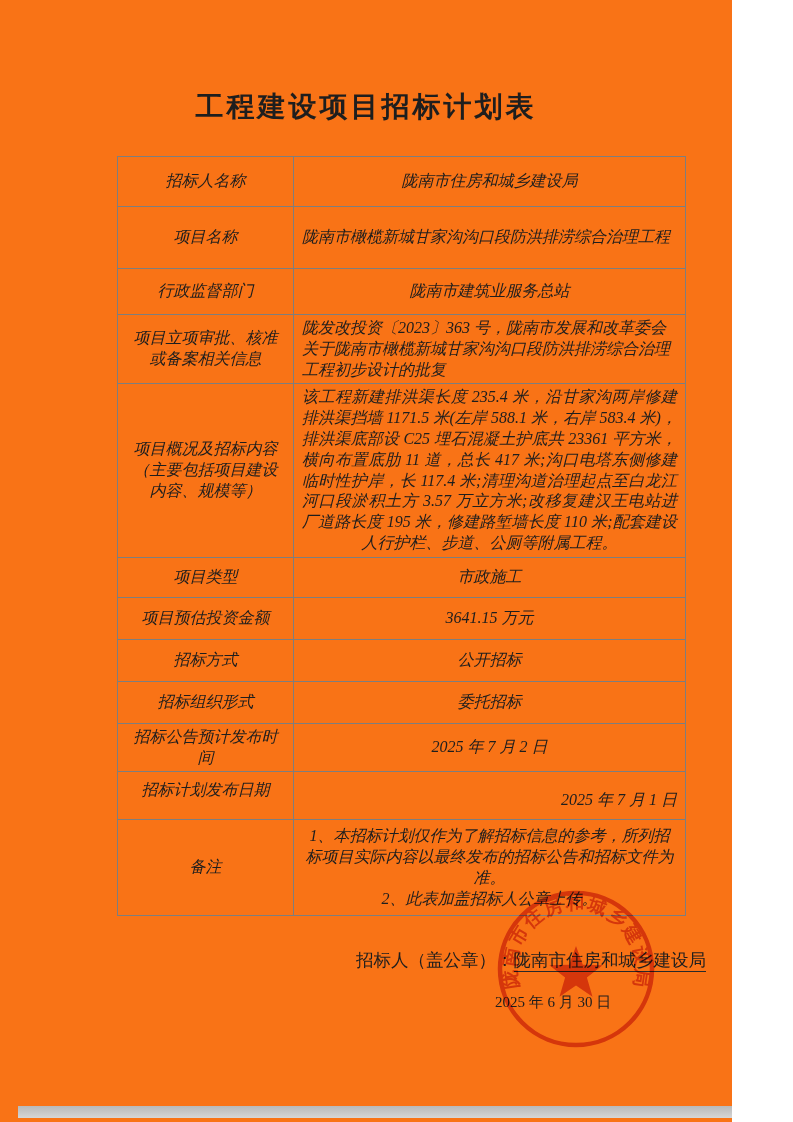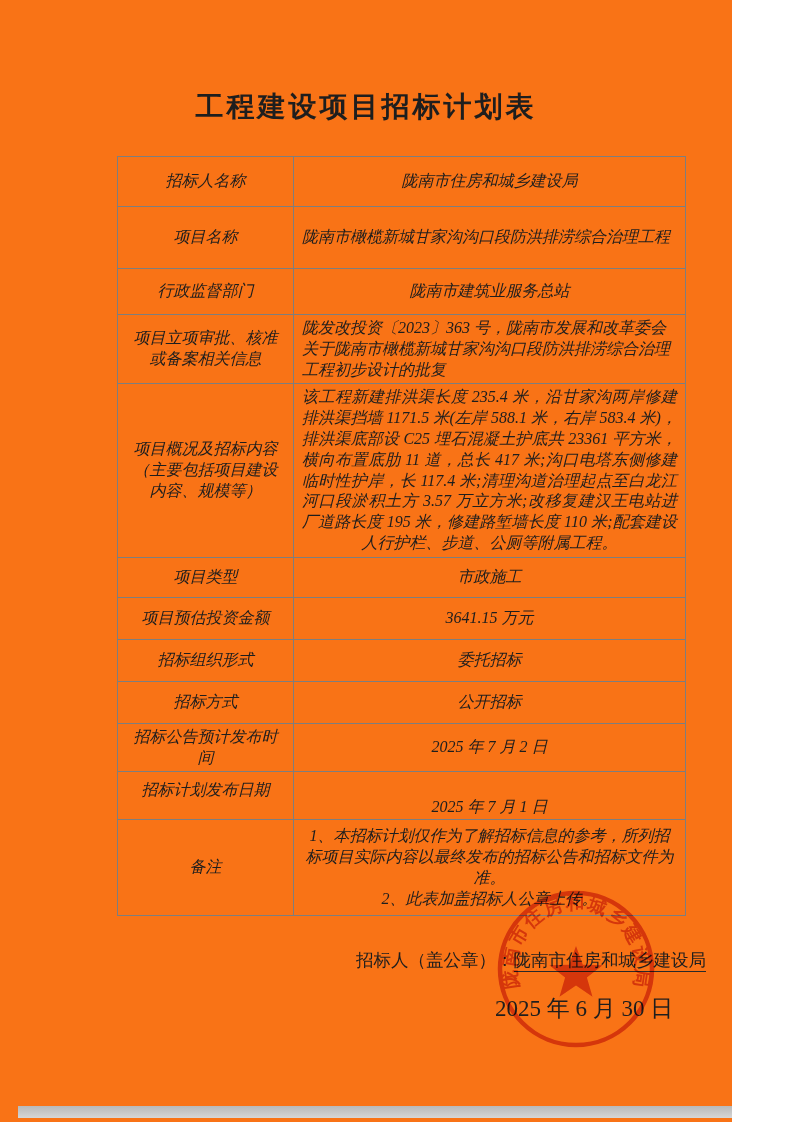--- a/index.html
+++ b/index.html
@@ -36,32 +36,32 @@
   td.val-justify{
     text-align:justify;text-align-last:center;
     padding:3px 9px;line-height:20px;
   }
   td.val-prewrap{white-space:pre-line;text-align:center;padding:4px 10px;line-height:23px;}
   tr.h50{height:50px} tr.h62{height:62px} tr.h46{height:46px}
   tr.h68{height:68px} tr.h158{height:158px} tr.h40{height:40px}
   tr.h42{height:42px} tr.h45{height:45px} tr.h48{height:48px}
   tr.h96{height:96px}
   tr.h48 td.lbl{vertical-align:top;padding-top:8px;}
-  tr.h48 td.val-center{vertical-align:bottom;padding-bottom:2px;}
+  tr.h48 td.val-center{vertical-align:bottom;padding-bottom:9px;text-align:right;}
   .sign-line{
     position:absolute;left:356px;top:948px;
     font-size:17.5px;white-space:nowrap;
   }
   .signer-name{
     border-bottom:1.2px solid #2a2a2a;
     padding-bottom:1px;
   }
   .date-line{
     position:absolute;left:495px;top:993px;
-    font-size:23px;white-space:nowrap;
+    font-size:15px;white-space:nowrap;
   }
   .seal{
     position:absolute;left:493px;top:886px;
     width:166px;height:166px;
     opacity:0.85;
     mix-blend-mode:multiply;
     pointer-events:none;
   }
   .scan-edge{
     position:absolute;left:18px;right:0;top:1106px;height:12px;
@@ -103,26 +103,26 @@
       </tr>
       <tr class="h40">
         <td class="lbl">项目类型</td>
         <td class="val-center">市政施工</td>
       </tr>
       <tr class="h42">
         <td class="lbl">项目预估投资金额</td>
         <td class="val-center">3641.15 万元</td>
       </tr>
       <tr class="h42">
+        <td class="lbl">招标方式</td>
+        <td class="val-center">公开招标</td>
+      </tr>
+      <tr class="h42">
         <td class="lbl">招标组织形式</td>
         <td class="val-center">委托招标</td>
-      </tr>
-      <tr class="h42">
-        <td class="lbl">招标方式</td>
-        <td class="val-center">公开招标</td>
       </tr>
       <tr class="h45">
         <td class="lbl">招标公告预计发布时间</td>
         <td class="val-center">2025 年 7 月 2 日</td>
       </tr>
       <tr class="h48">
         <td class="lbl">招标计划发布日期</td>
         <td class="val-center">2025 年 7 月 1 日</td>
       </tr>
       <tr class="h96">

